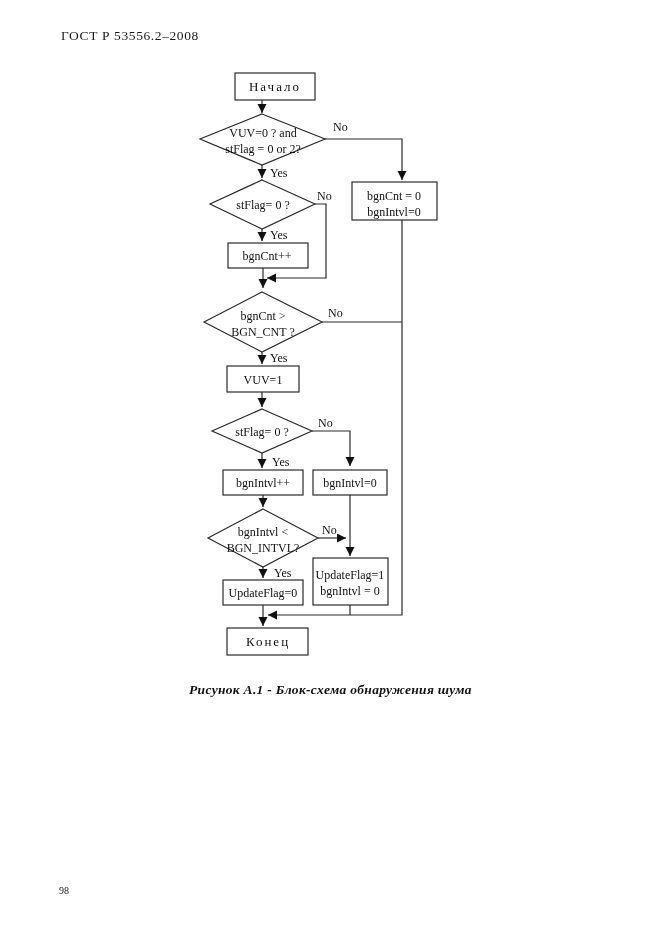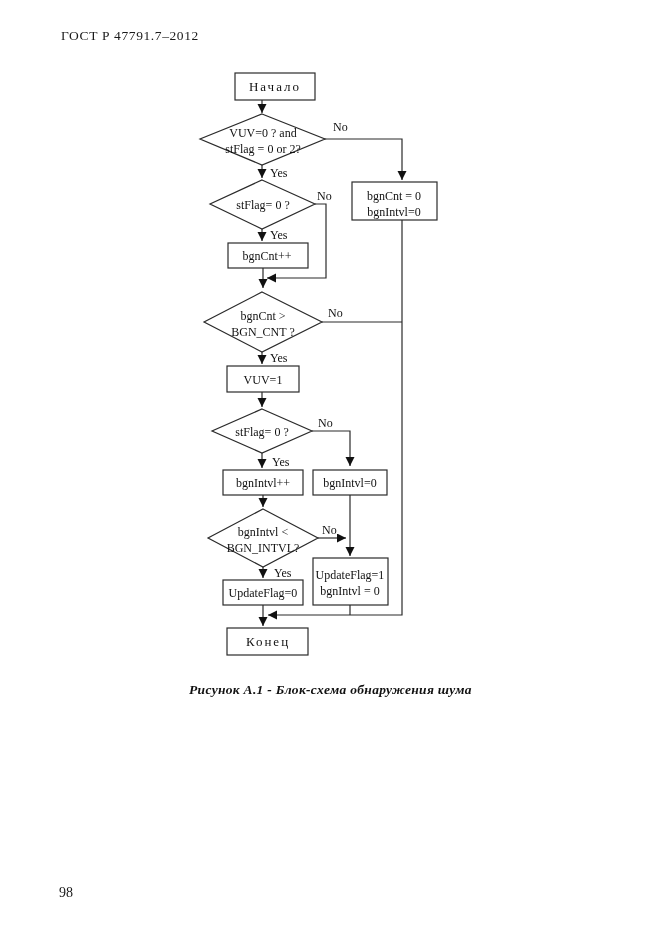--- a/index.html
+++ b/index.html
@@ -31,21 +31,21 @@
     font-weight: bold;
     letter-spacing: 0.3px;
     color: #111111;
     white-space: nowrap;
     font-style: italic;
   }
   .page-number {
     position: absolute;
     left: 59px;
     top: 885px;
-    font-size: 14px;
+    font-size: 10px;
     color: #1a1a1a;
     text-align: center;
   }
   svg.flowchart { position: absolute; left: 0; top: 0; }
   .node-box { fill: #ffffff; stroke: #2b2b2b; stroke-width: 1.2; }
   .flow-line { stroke: #2b2b2b; stroke-width: 1.2; fill: none; }
   .node-text {
     font-family: "Liberation Serif", serif;
     font-size: 12px;
     fill: #111111;
@@ -57,21 +57,21 @@
     font-size: 12px;
     fill: #111111;
     text-anchor: start;
   }
 </style>
 </head>
 <body>
 
 <div class="page">
 
-  <div class="doc-header">ГОСТ Р 47791.7–2012</div>
+  <div class="doc-header">ГОСТ Р 53556.2–2008</div>
 
   <svg class="flowchart" width="661" height="936" viewBox="0 0 661 936">
     <defs>
       <marker id="ah" markerUnits="userSpaceOnUse" markerWidth="10" markerHeight="10" refX="9" refY="4.5" orient="auto">
         <path d="M0,0 L9,4.5 L0,9 Z" fill="#111111"></path>
       </marker>
     </defs>
 
     <line class="flow-line" x1="262" y1="100" x2="262" y2="113" marker-end="url(#ah)"></line>
     <polyline class="flow-line" points="324,139 402,139 402,180" marker-end="url(#ah)"></polyline>

